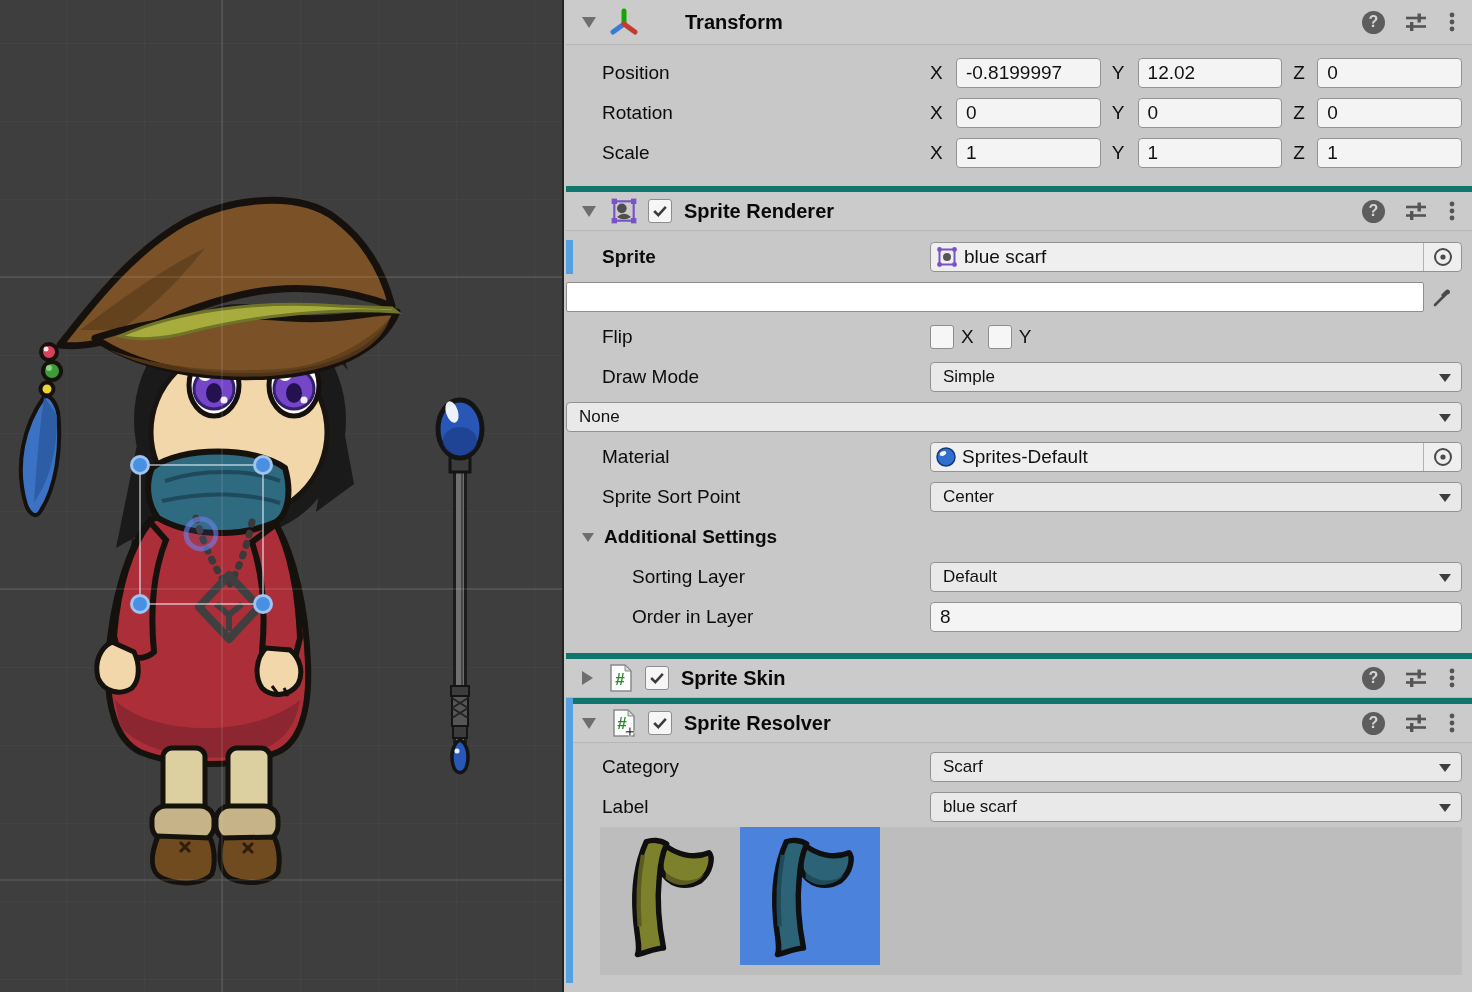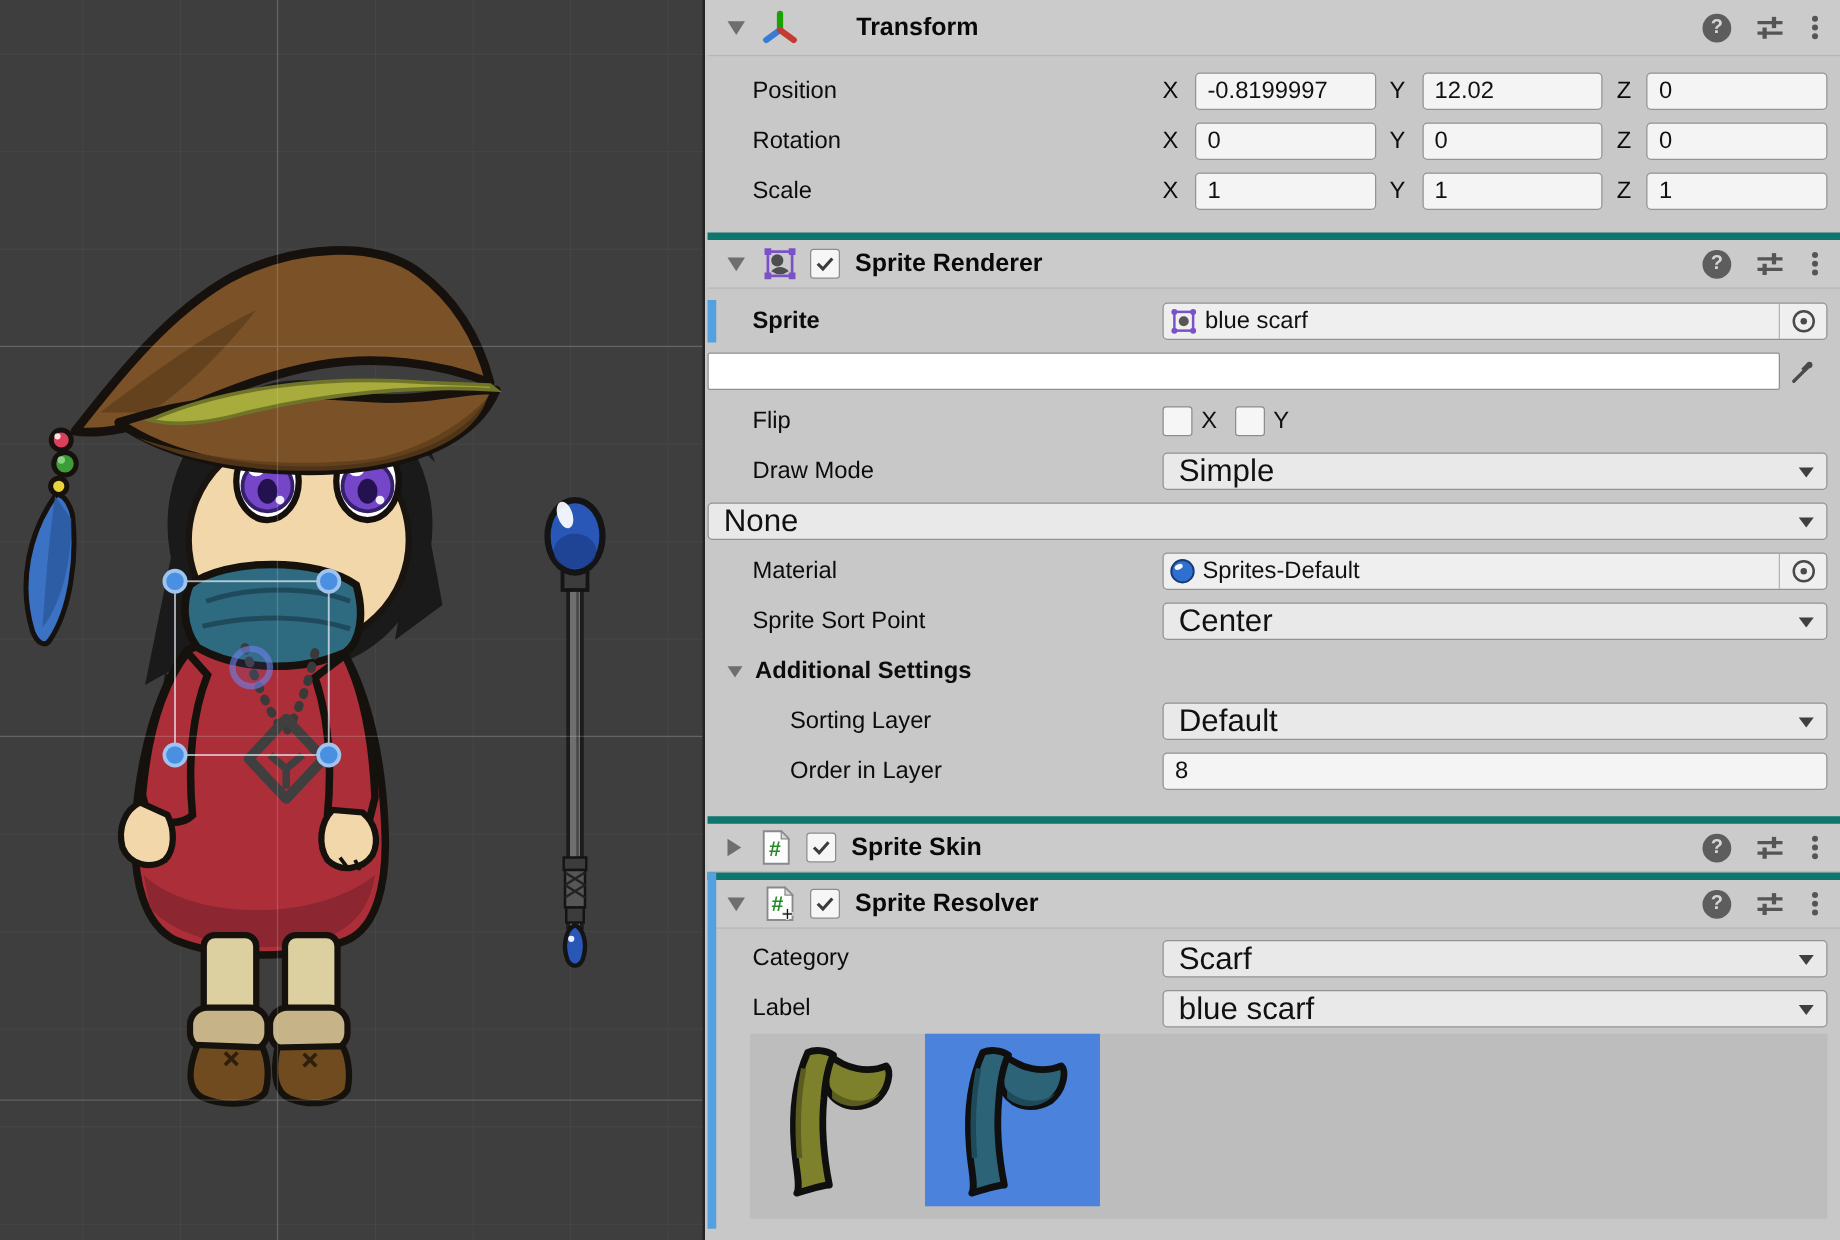--- a/index.html
+++ b/index.html
@@ -34,21 +34,21 @@
   .rlabel.bold{font-weight:bold;}
   .fields{flex:1;display:flex;align-items:center;margin-right:10px;height:30px;min-width:0;}
   .nfield{background:#f4f4f4;border:1px solid #939393;border-radius:4px;height:30px;line-height:28px;
           padding:0 9px;font-size:19px;box-sizing:border-box;overflow:hidden;white-space:nowrap;cursor:text;}
   .axis{width:26px;font-size:19px;color:#0c0c0c;}
   .axis.z{width:24px;}
   .vecfield{width:145px;}
   .vecgap{width:11px;}
   .grow{flex:1;}
   .drop{flex:1;height:30px;background:#e9e9e9;border:1px solid #929292;border-radius:4px;display:flex;
-        align-items:center;padding:0 12px;font-size:25px;box-sizing:border-box;position:relative;cursor:pointer;}
+        align-items:center;padding:0 12px;font-size:17px;box-sizing:border-box;position:relative;cursor:pointer;}
   .drop .darr{position:absolute;right:10px;top:11px;width:0;height:0;border-left:6px solid transparent;
         border-right:6px solid transparent;border-top:8px solid #3f3f3f;}
   .obj{flex:1;height:30px;background:#efefef;border:1px solid #929292;border-radius:4px;display:flex;
        align-items:center;padding-left:4px;font-size:19px;box-sizing:border-box;cursor:pointer;}
   .obj .otext{margin-left:5px;}
   .picker{margin-left:auto;width:37px;height:28px;border-left:1px solid #b3b3b3;display:flex;
           align-items:center;justify-content:center;cursor:pointer;}
   .colorwrap{flex:1;display:flex;align-items:center;height:30px;}
   .swatch{flex:1;height:30px;background:#ffffff;border:1px solid #8f8f8f;border-radius:2px;box-sizing:border-box;cursor:pointer;}
   .dropperbtn{width:38px;height:30px;display:flex;align-items:center;justify-content:center;cursor:pointer;}

